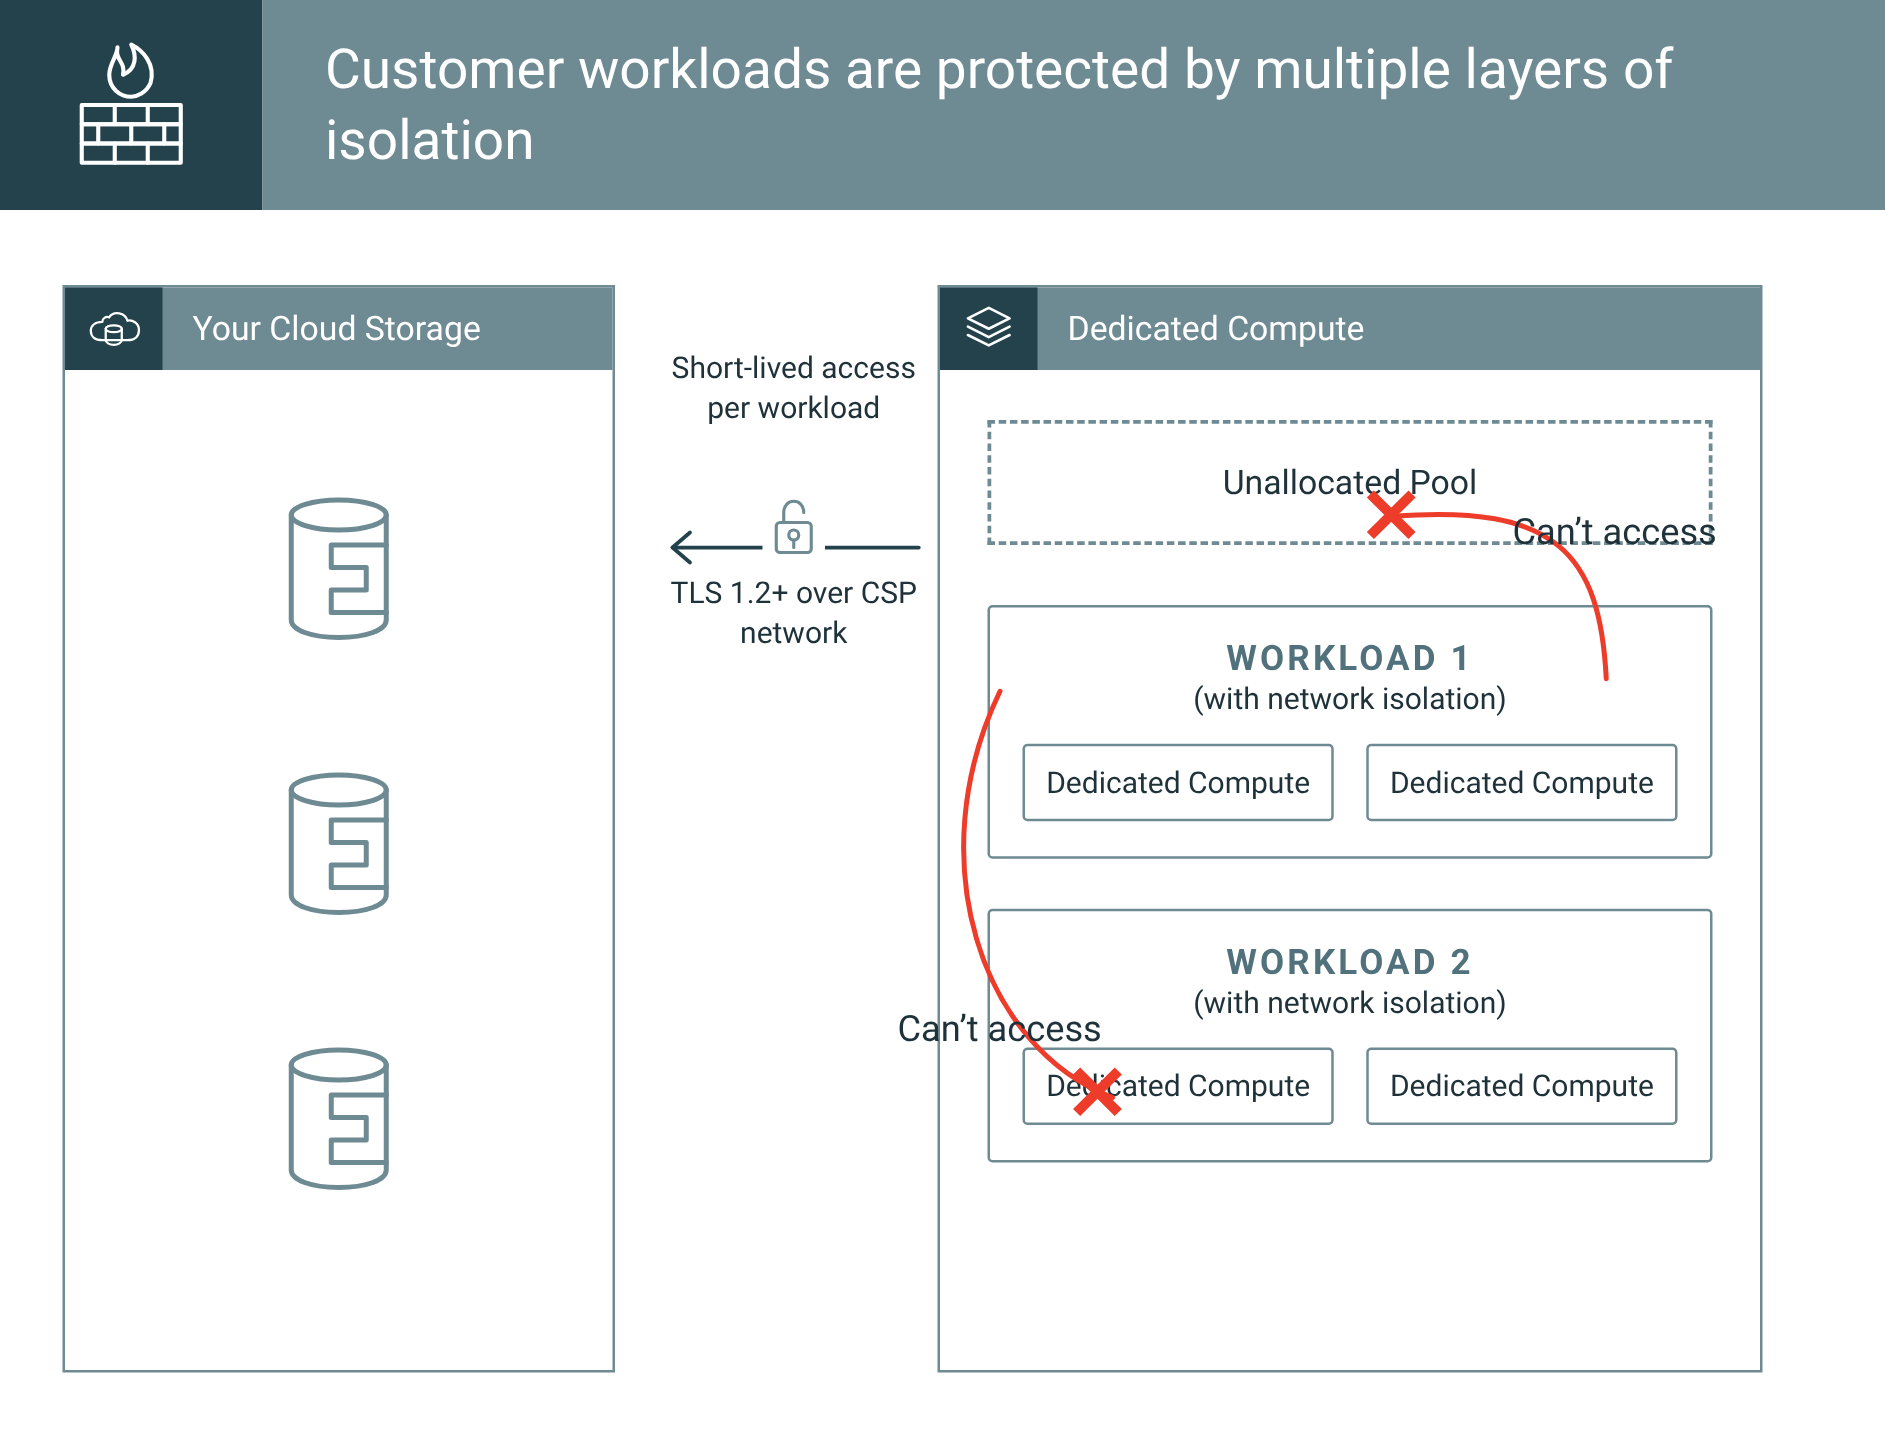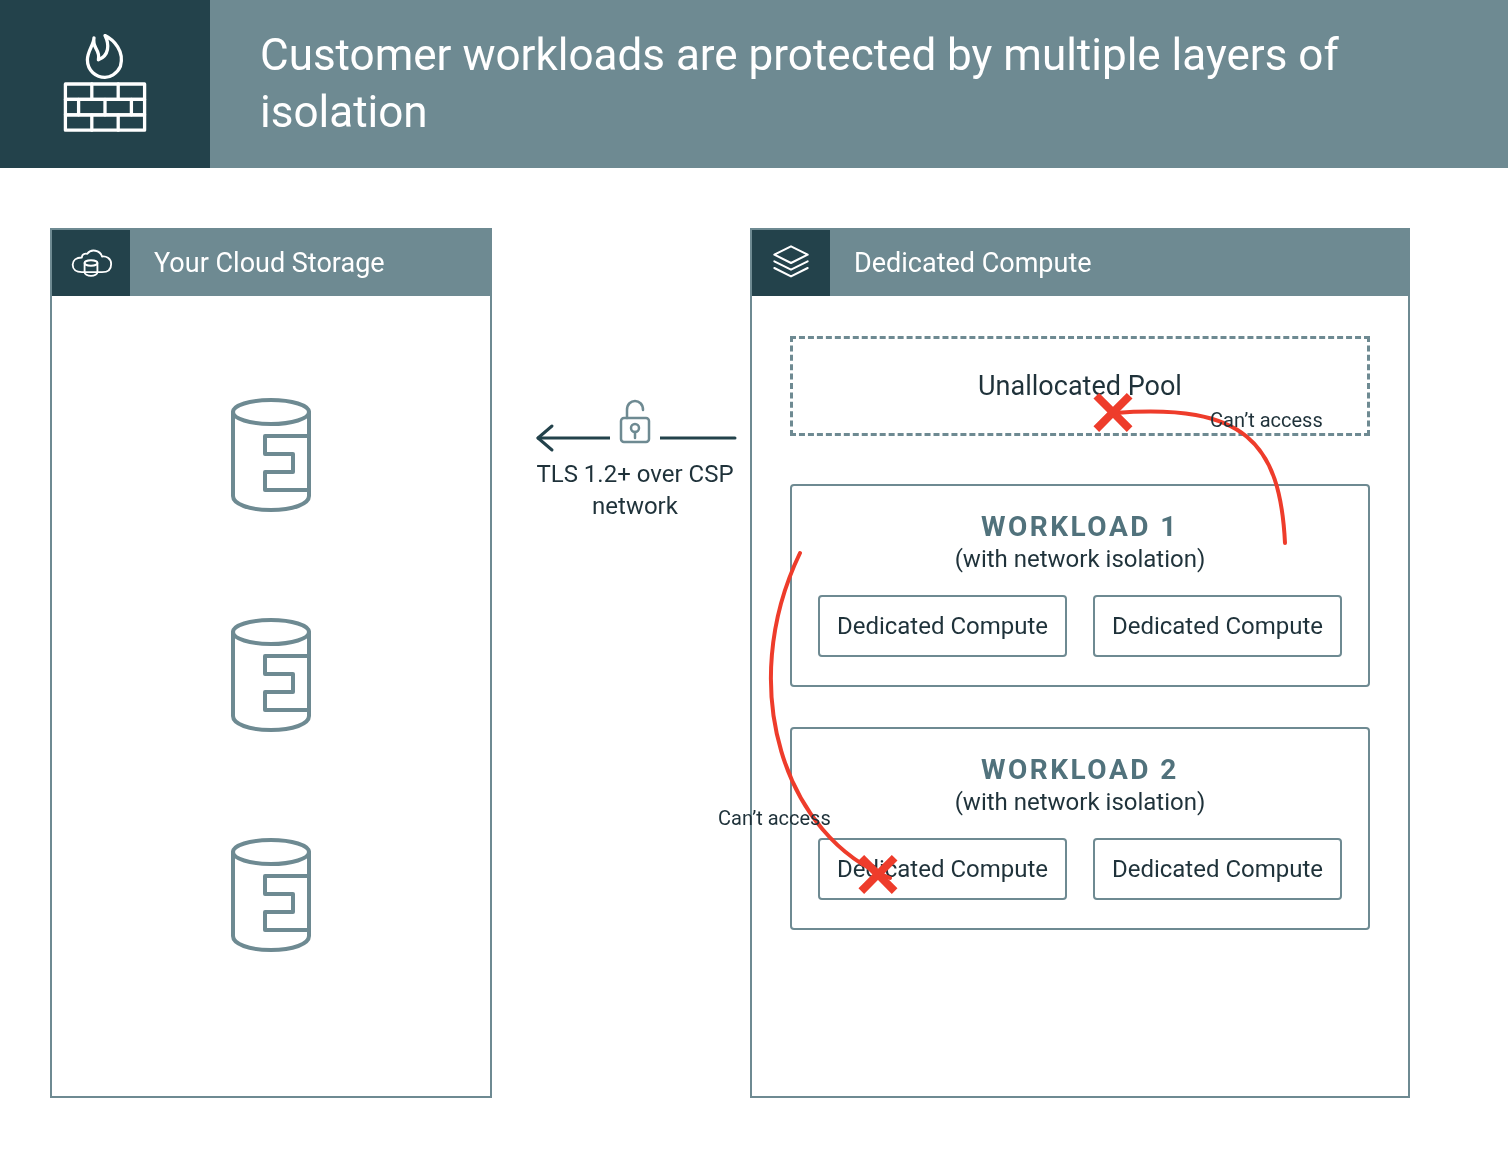--- a/index.html
+++ b/index.html
@@ -202,21 +202,21 @@
     line-height:1;
     color:var(--red);
     font-weight:700;
     user-select:none;
   }
   .red-x1{left:1087px;top:215px;}
   .red-x2{left:852px;top:677px;}
 
   .cant{
     position:absolute;
-    font-size:20px;
+    font-size:29px;
     line-height:1.25;
     color:var(--text);
   }
   .cant1{left:1210px;top:240px;}
   .cant2{left:718px;top:638px;text-align:right;}
 
   .red-path{position:absolute;pointer-events:none;}
 </style>
 </head>
 <body>
@@ -320,20 +320,21 @@
         <div class="workload-title">WORKLOAD 2</div>
         <div class="workload-sub">(with network isolation)</div>
         <div class="compute-row">
           <div class="compute-box">Dedicated Compute</div>
           <div class="compute-box">Dedicated Compute</div>
         </div>
       </div>
     </div>
   </div>
 
+  <div class="mid top">Short-lived access per workload</div>
 
   <svg class="arrow-line" viewBox="0 0 210 40">
     <g stroke="#23424b" stroke-width="3" fill="none" stroke-linecap="round" stroke-linejoin="round">
       <line x1="8" y1="20" x2="205" y2="20"></line>
       <polyline points="22,8 8,20 22,32"></polyline>
     </g>
   </svg>
   <div class="lock-wrap">
     <svg width="40" height="48" viewBox="0 0 40 48">
       <g stroke="#6e8a92" stroke-width="2.5" fill="none" stroke-linecap="round" stroke-linejoin="round">

